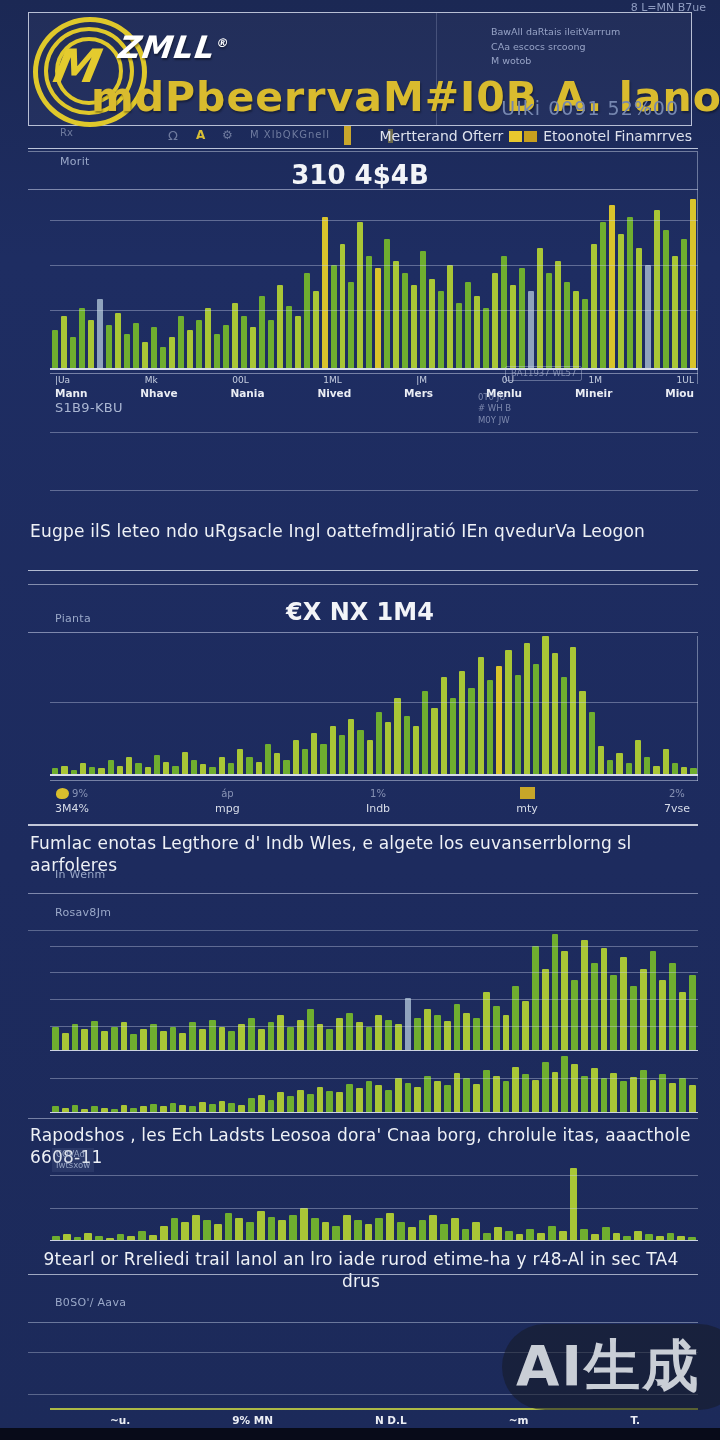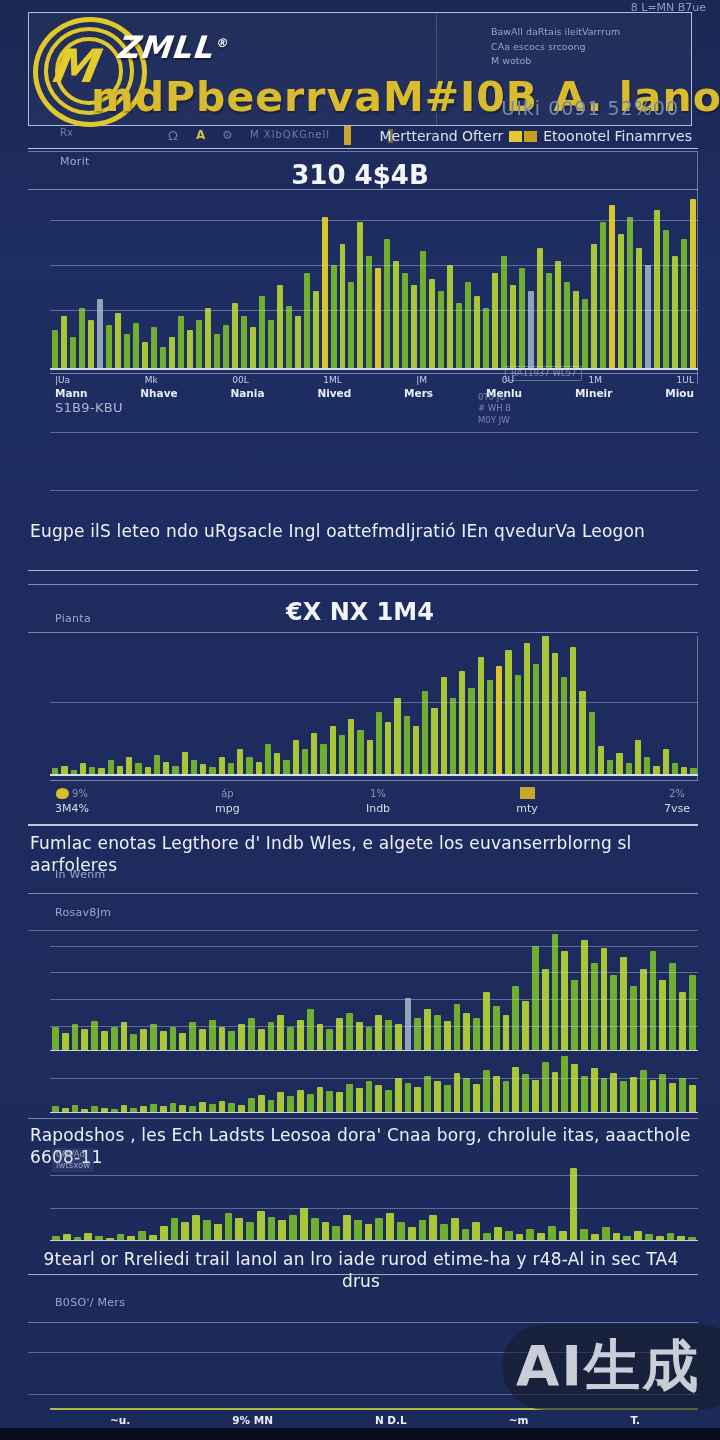--- a/index.html
+++ b/index.html
@@ -778,21 +778,21 @@
       <div class="bar" style="background: rgb(169, 198, 54); height: 5%;"></div>
       <div class="bar" style="background: rgb(111, 174, 47); height: 10%;"></div>
       <div class="bar" style="background: rgb(169, 198, 54); height: 6%;"></div>
       <div class="bar" style="background: rgb(111, 174, 47); height: 4%;"></div>
     </div>
   <div class="hline" style="left:50px;right:22px;top:1240px;background:#ccd3e2;"></div>
 
   <div class="para" style="left:30px;top:1248px;width:662px;text-align:center;">9tearl or Rreliedi trail lanol an lro iade rurod etime-ha y r48-Al in sec TA4 drus</div>
   <div class="hline" style="left:28px;right:22px;top:1274px;background:rgba(215,222,238,.7);"></div>
 
-  <div class="side-label" style="left:55px;top:1296px;">B0SO'/ Mers</div>
+  <div class="side-label" style="left:55px;top:1296px;">B0SO'/ Aava</div>
   <div class="hline" style="left:28px;right:22px;top:1322px;background:rgba(205,214,236,.45);"></div>
   <div class="hline" style="left:28px;right:22px;top:1352px;background:rgba(205,214,236,.35);"></div>
   <div class="hline" style="left:28px;right:22px;top:1394px;background:rgba(205,214,236,.35);"></div>
   <div id="trendline" style="left:50px;right:22px;top:1408px;"></div>
   <div class="xrow xlabels" style="left:110px;right:80px;top:1414px;">
     <span>~u.</span>
     <span>9% MN</span>
     <span>N D.L</span>
     <span>~m</span>
     <span>T.</span>

